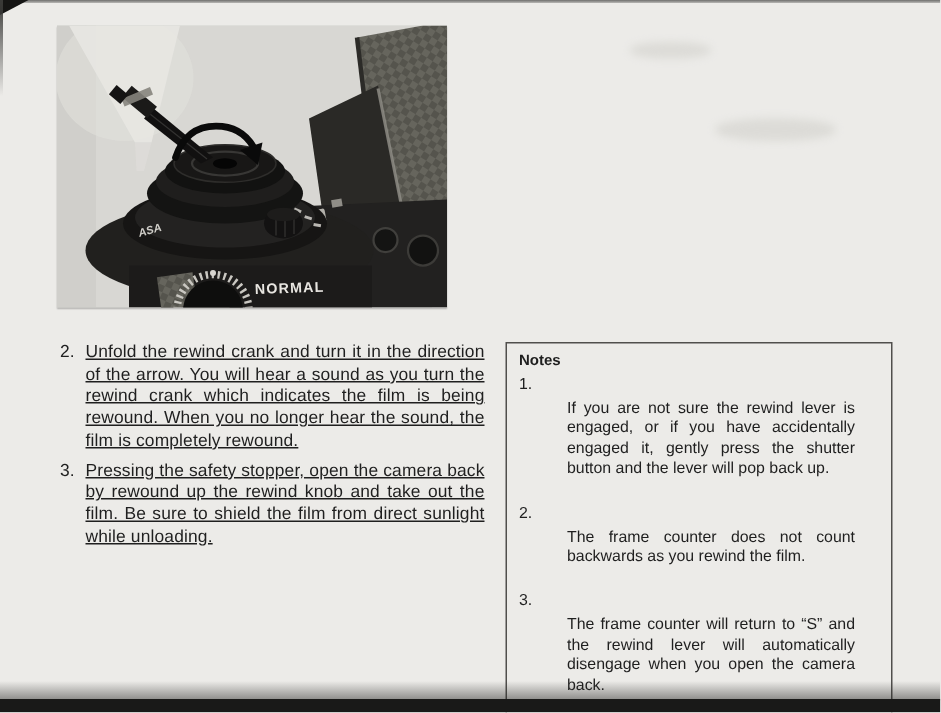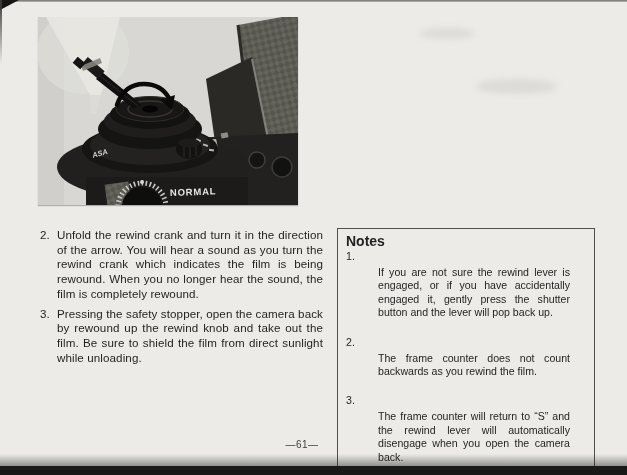--- a/index.html
+++ b/index.html
@@ -20,25 +20,25 @@
   .bottom-bar{position:absolute;left:0;top:466px;width:627px;height:9px;background:#191918;}
   
   .photo{position:absolute;left:38px;top:17px;width:260px;height:188px;margin:0;
          box-shadow:0 1px 1px rgba(0,0,0,.25);background:#d8d7d3;}
   .photo svg{display:block;}
   
   .instructions{position:absolute;left:40px;top:228px;width:283px;}
   .inst-item{display:grid;grid-template-columns:17px 1fr;}
   .inst-item + .inst-item{margin-top:5px;}
   .instructions .num{font-size:11.6px;line-height:14.7px;}
-  .instructions p{margin:0;font-size:11.6px;line-height:14.7px;text-align:justify;letter-spacing:.1px;}
+  .instructions p{margin:0;font-size:11.6px;line-height:14.7px;text-align:justify;letter-spacing:.1px;text-decoration:underline;}
   
   .notes{position:absolute;left:337px;top:228px;width:258px;min-height:136px;box-sizing:border-box;
          border:1px solid #504f4c;padding:5px 8px 8px 8px;background:#ecebe8;}
-  .notes h3{margin:0 0 2px 0;font-size:14px;line-height:14px;}
+  .notes h3{margin:0 0 2px 0;font-size:10px;line-height:14px;}
   .note-item{display:grid;grid-template-columns:16px 1fr;}
   .notes .num{font-size:10.6px;line-height:13.4px;}
   .notes p{margin:16px;font-size:10.6px;line-height:13.4px;text-align:justify;}
   
   .pageno{position:absolute;left:238px;top:439px;width:128px;text-align:center;
           font-size:10px;letter-spacing:.5px;color:#3c3c3a;}
 </style>
 </head>
 <body>
 
@@ -168,17 +168,16 @@
     <div class="note-item">
       <span class="num">2.</span>
       <p>The frame counter does not count backwards as you rewind the film.</p>
     </div>
     <div class="note-item">
       <span class="num">3.</span>
       <p>The frame counter will return to “S” and the rewind lever will automatically disengage when you open the camera back.</p>
     </div>
   </aside>
 
-  <div class="pageno">—61—</div>
 
   <div class="bottom-shadow"></div>
   <div class="bottom-bar"></div>
 </div>
 
 </body></html>

